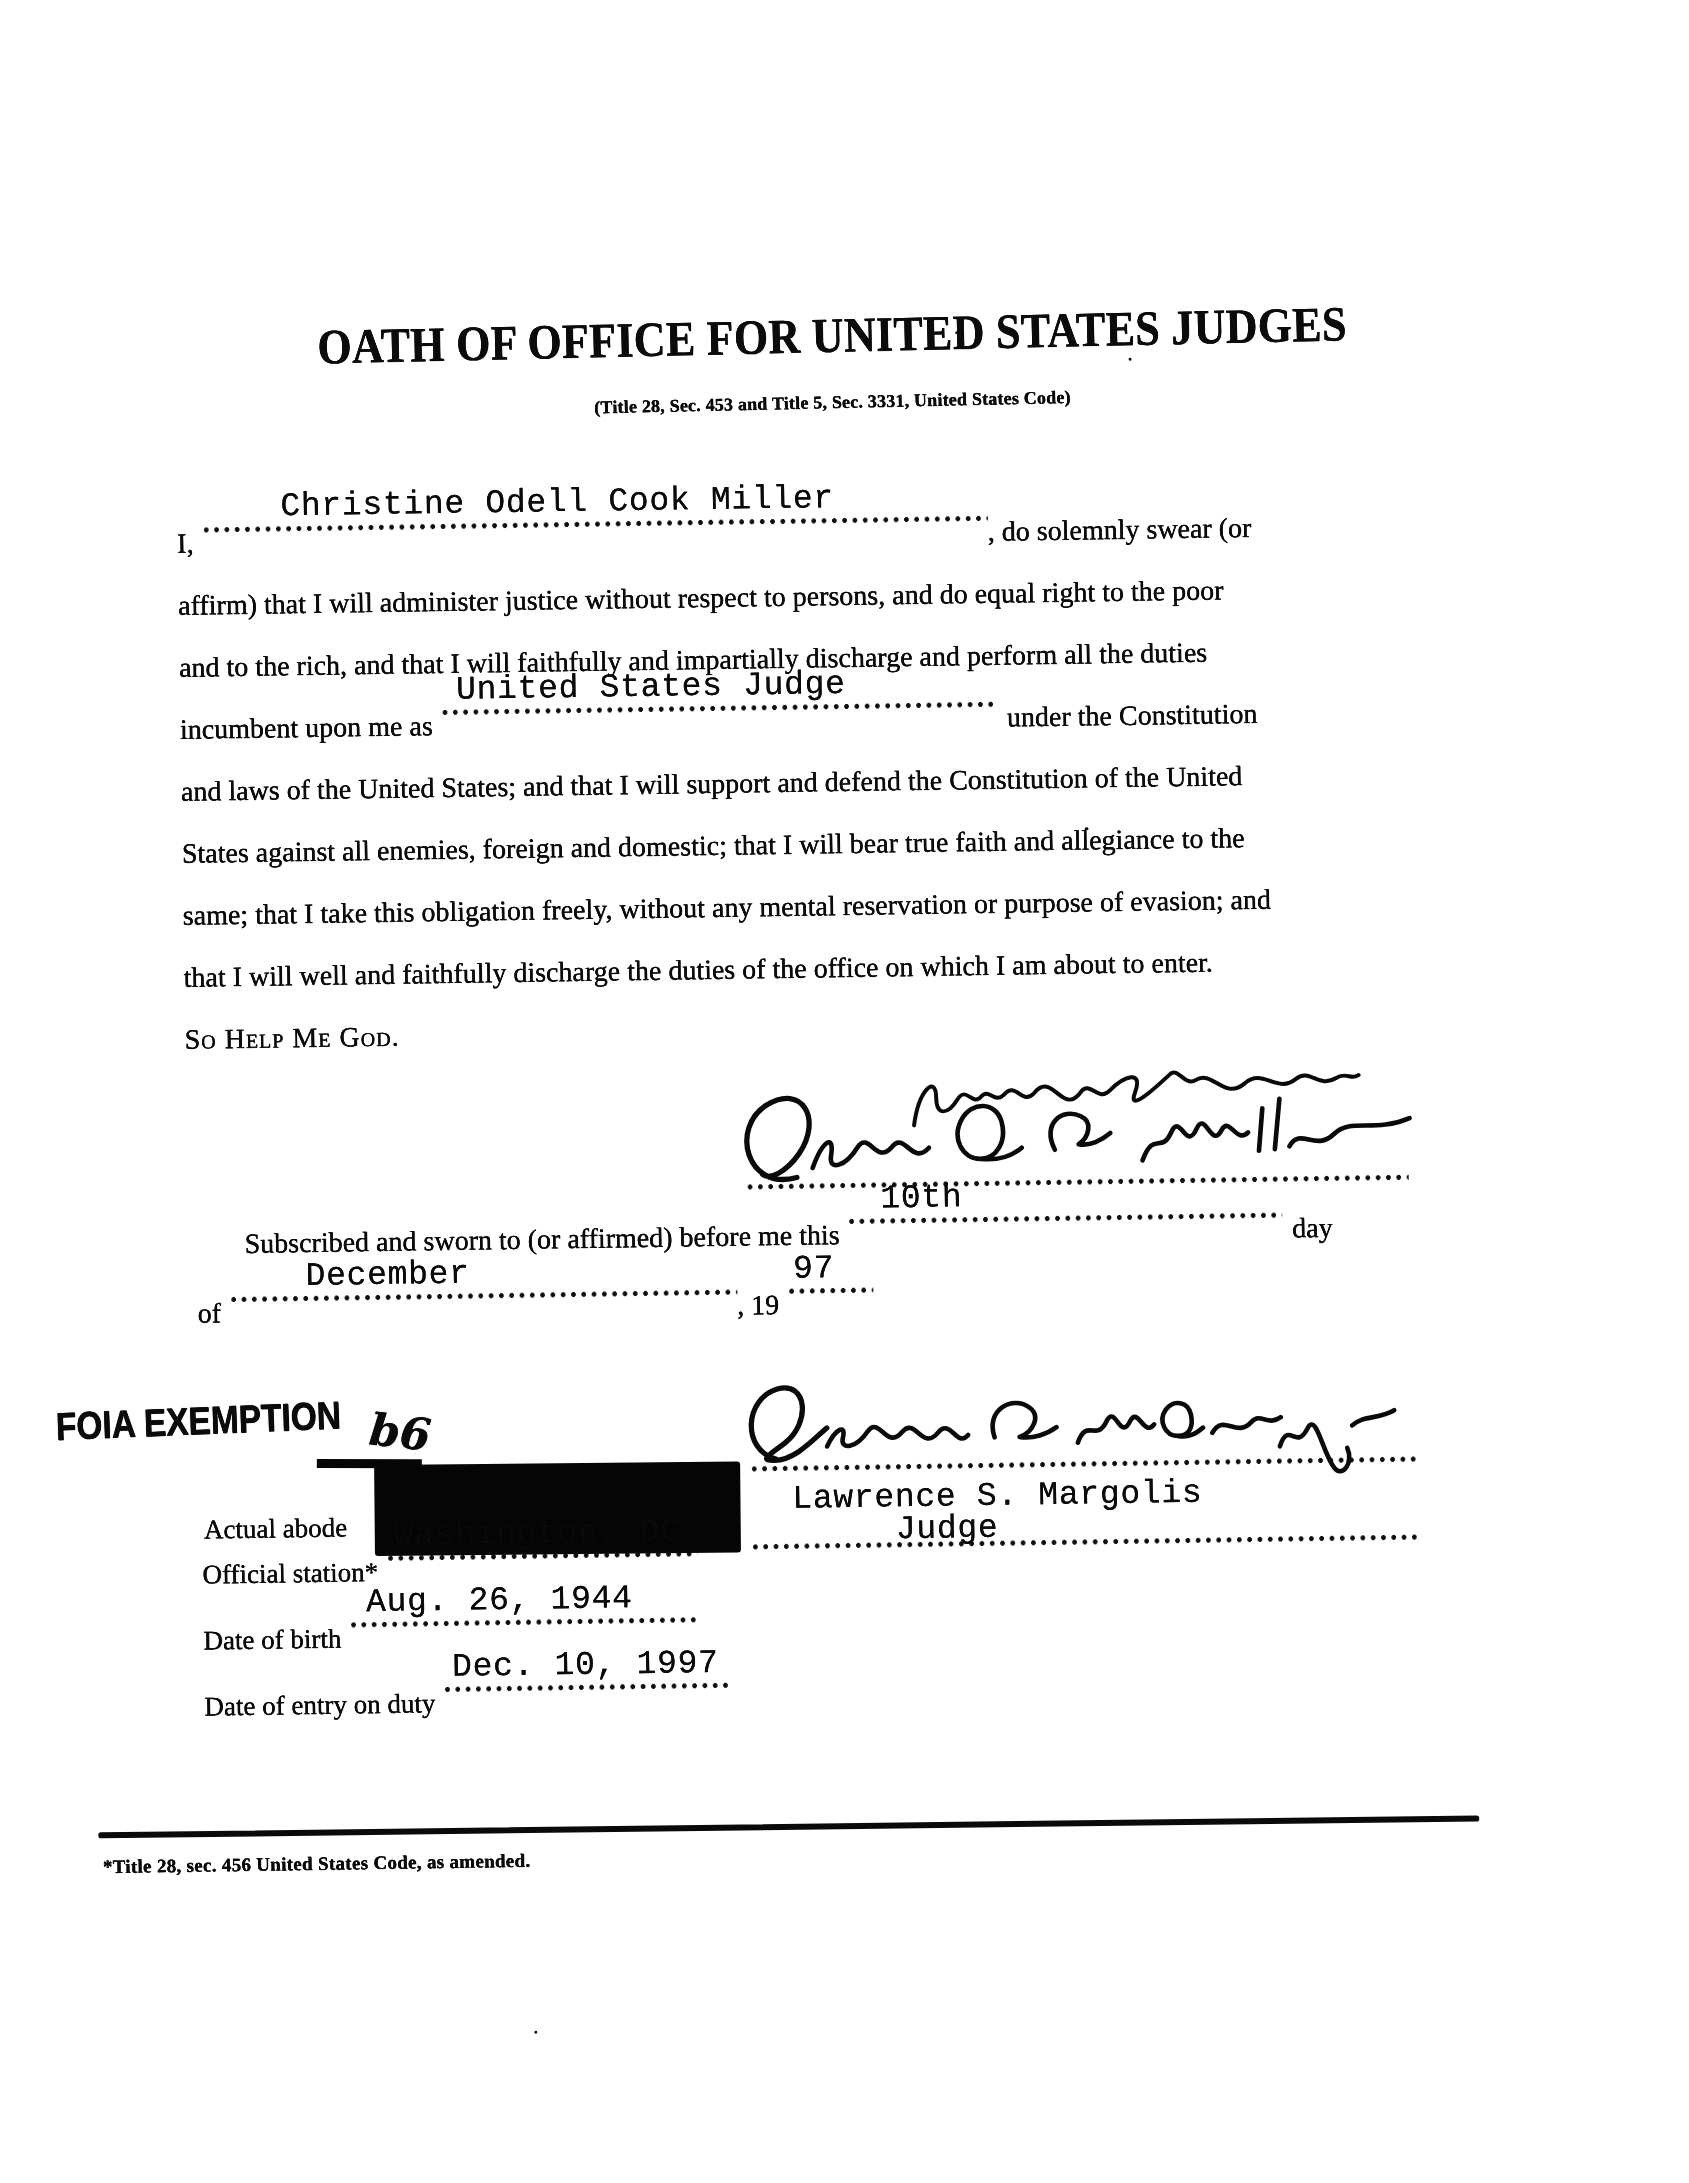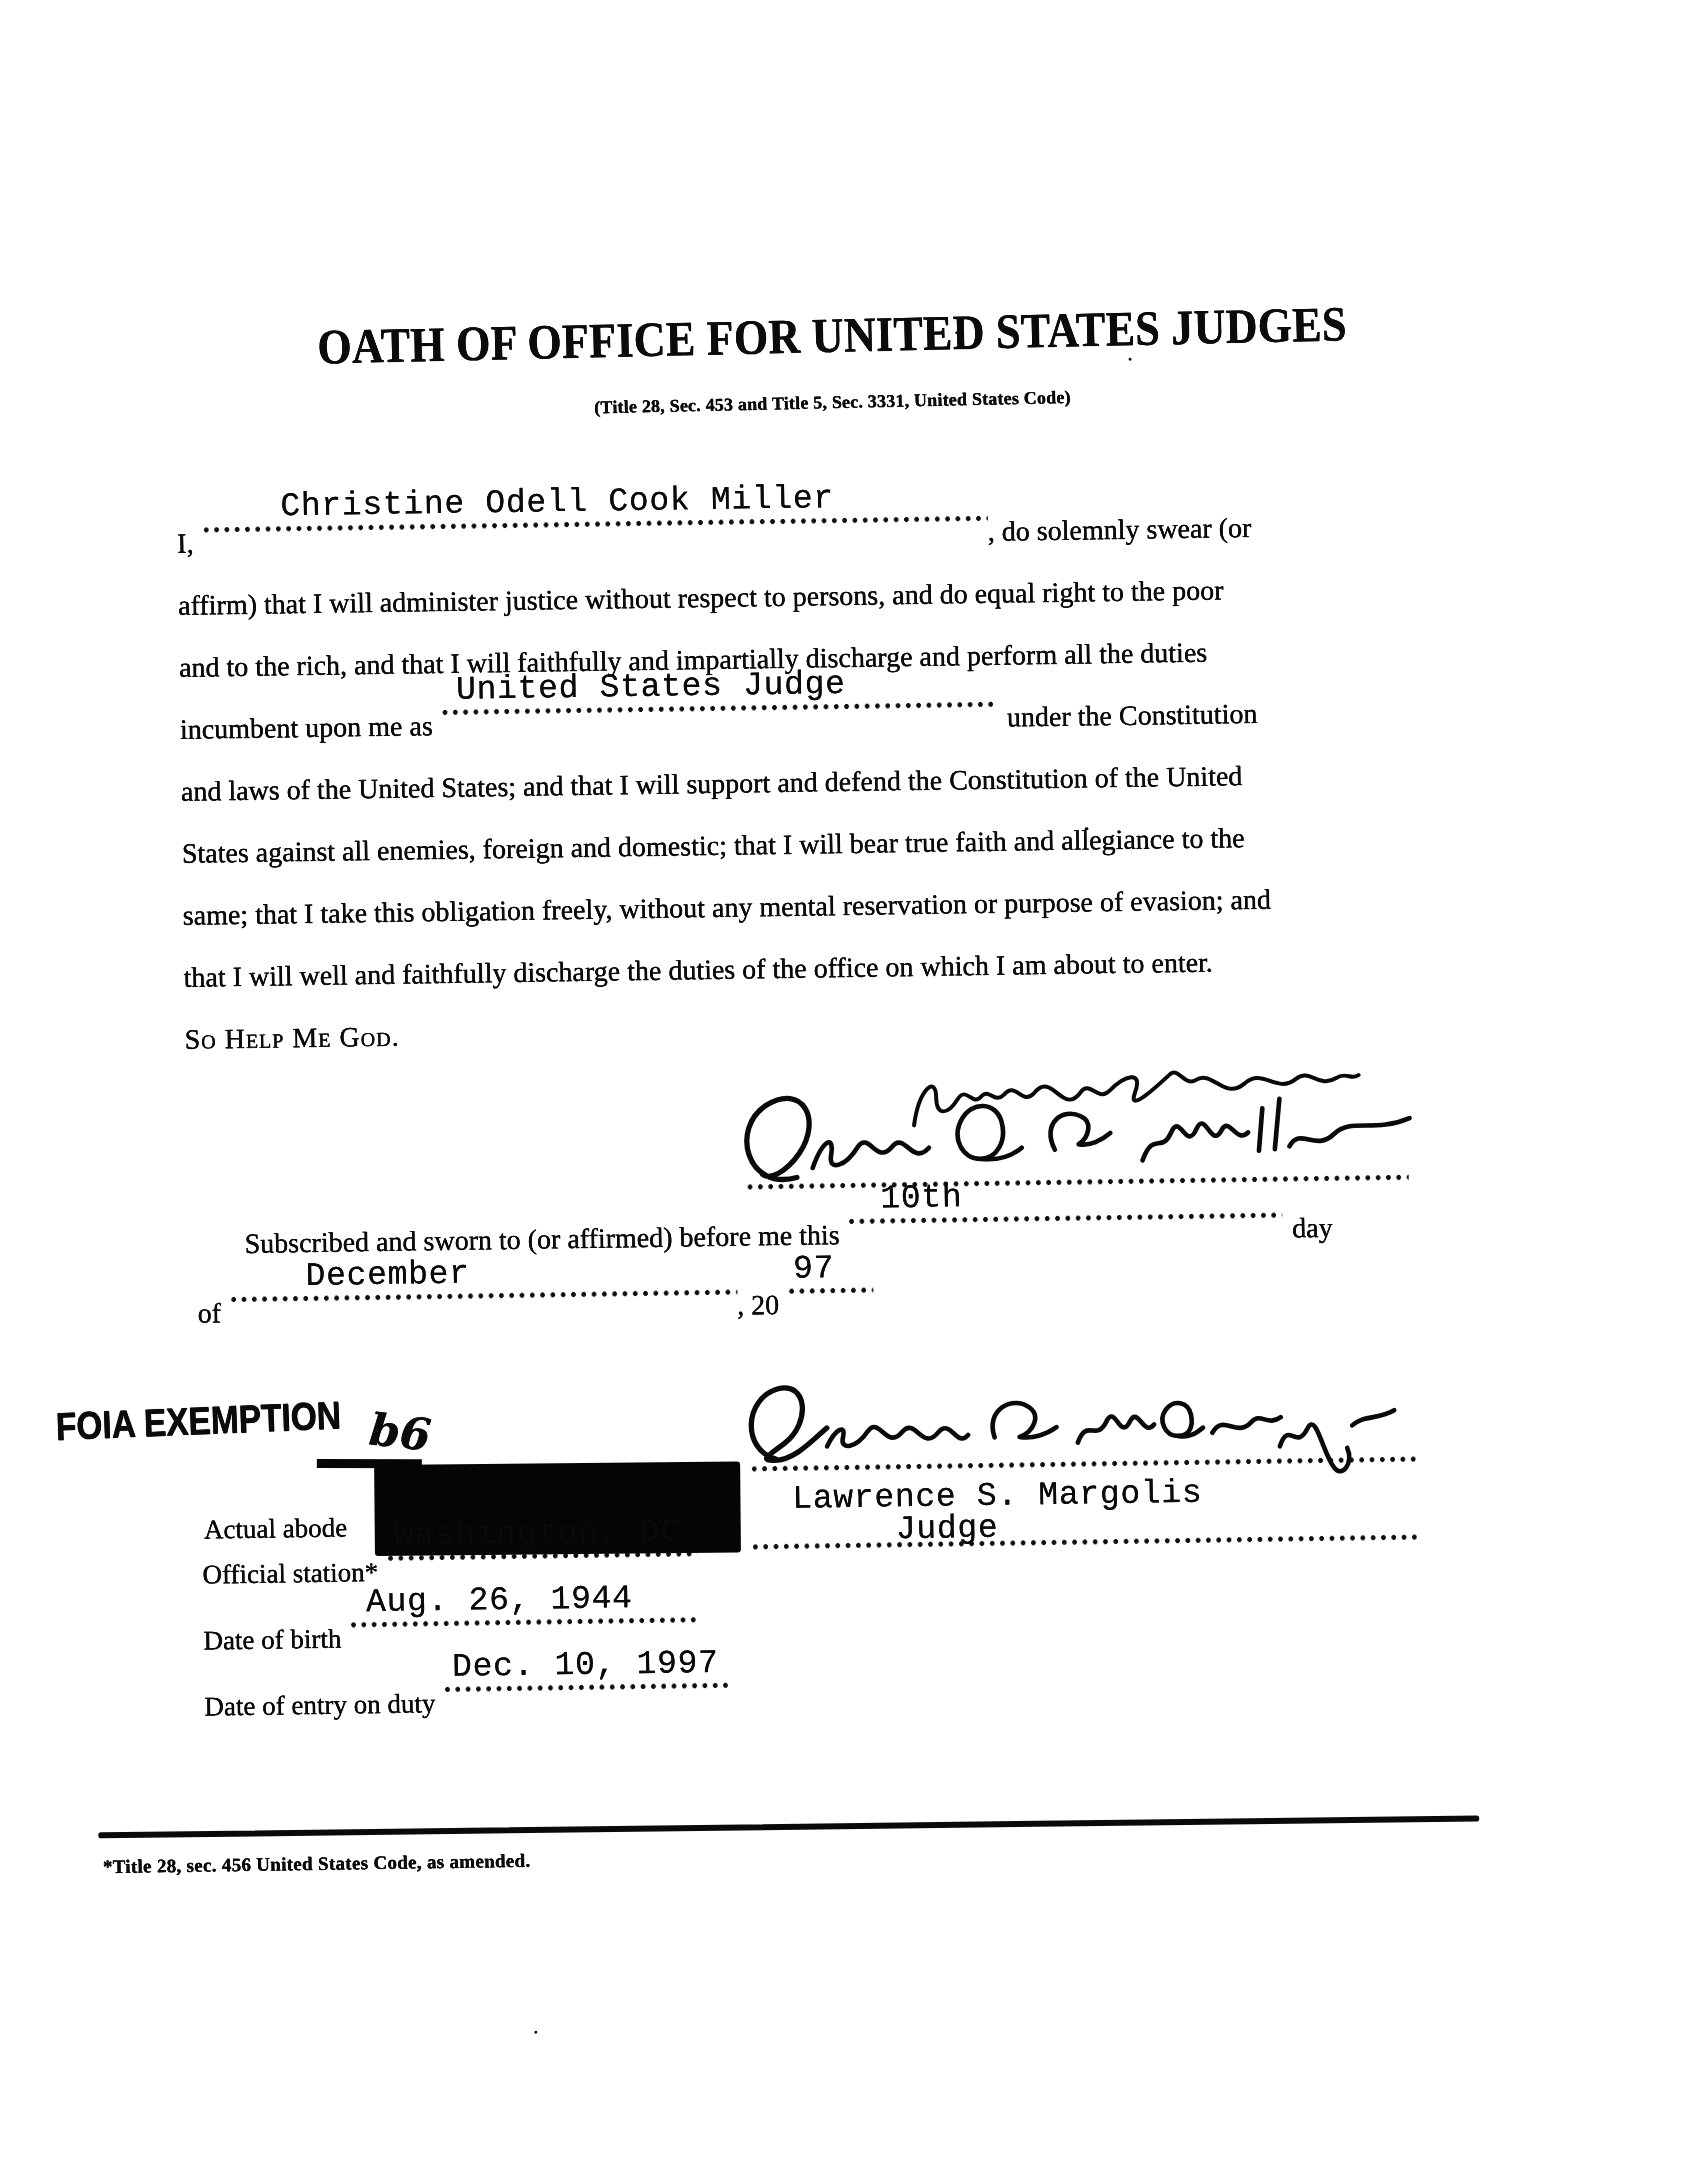--- a/index.html
+++ b/index.html
@@ -149,21 +149,21 @@
     <span class="fill gap14" style="width:434px;">
       <span class="fv" style="left:32px;">10th</span>
     </span>
     <span class="gap14">day</span>
   </div>
   <div class="row ink" style="left:196px; top:1288px; height:62px;">
     <span>of</span>
     <span class="fill gap14" style="width:507px;">
       <span class="fv" style="left:76px;">December</span>
     </span>
-    <span>, 20</span>
+    <span>, 19</span>
     <span class="fill gap14" style="width:85px;">
       <span class="fv" style="left:5.3px;">97</span>
     </span>
   </div>
 
   <div class="abs stamp-wrap">
     <span class="stamp">FOIA EXEMPTION</span>
     <span class="b6">b6</span>
   </div>
   <div class="bar" style="left:313px; top:1452px; width:105px; height:8.6px; transform:rotate(1deg);"></div>

